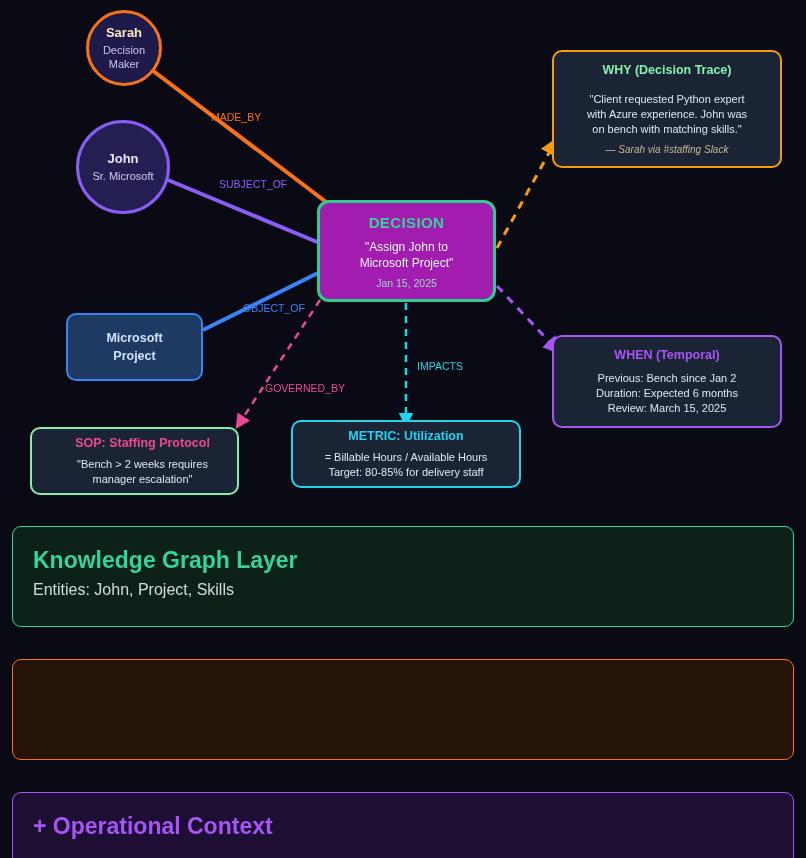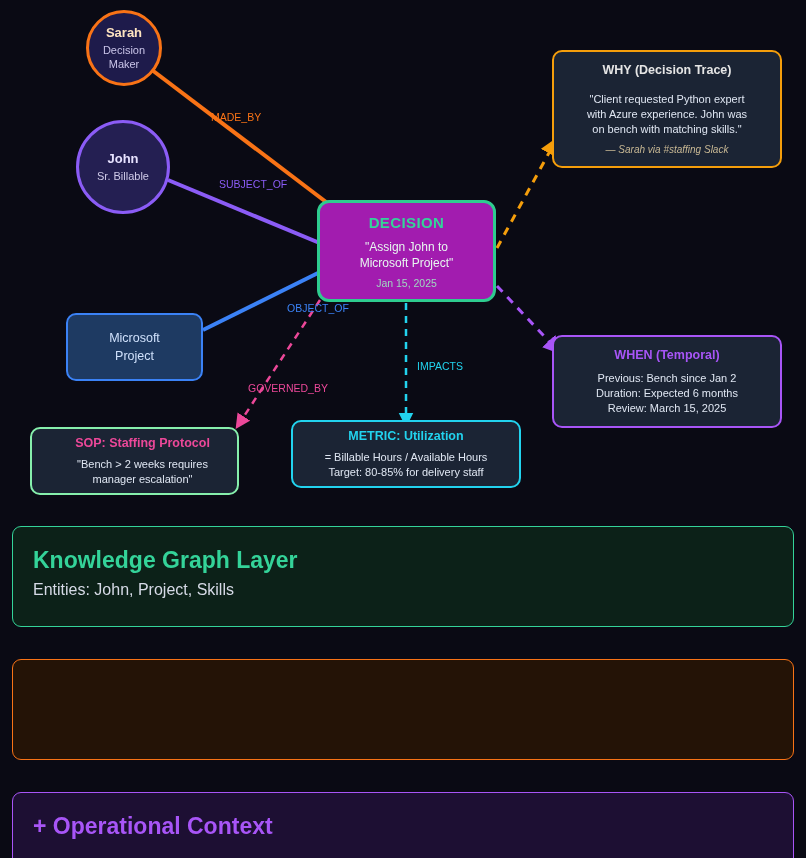--- a/index.html
+++ b/index.html
@@ -35,21 +35,21 @@
     background: #241f52; border: 3px solid #8b5cf6;
   }
   #node-john .n-title { color: #e7e2ff; }
   #node-john .n-sub   { color: #cfcae8; }
 
   
   #node-project {
     left: 66px; top: 313px; width: 137px; height: 68px;
     background: #1e3a62; border: 2px solid #3b82f6; border-radius: 10px;
   }
-  #node-project .n-title { color: #cfe0fb; font-weight: normal;
+  #node-project .n-title { color: #cfe0fb; font-weight: bold;
                            font-size: 12.5px; line-height: 18px; }
 
   
   #node-decision {
     left: 317px; top: 200px; width: 179px; height: 102px;
     background: #a21caf; border: 3px solid #2ecc8f; border-radius: 12px;
   }
   #node-decision .d-title { color: #34d399; font-weight: bold;
                             font-size: 15px; letter-spacing: .4px; }
   #node-decision .d-quote { color: #e7f6ef; font-size: 12px;
@@ -59,41 +59,41 @@
   
   .ctx { position: absolute; border-radius: 10px; background: #1b2434;
          display: flex; flex-direction: column; align-items: center;
          justify-content: center; text-align: center; }
   .ctx .c-title { font-weight: bold; font-size: 12.5px; }
   .ctx .c-line  { color: #dfe6f2; font-size: 11px; line-height: 15px; }
   .ctx .c-attr  { font-size: 10px; margin-top: 7px; font-style: italic; }
 
   #ctx-why  { left: 552px; top: 50px; width: 230px; height: 118px;
               border: 2px solid #f59e0b; }
-  #ctx-why .c-title { color: #e5e5e5; margin-bottom: 15px; }
+  #ctx-why .c-title { color: #86efac; margin-bottom: 15px; }
   #ctx-why .c-attr  { color: #c8b894; }
 
   #ctx-when { left: 552px; top: 335px; width: 230px; height: 93px;
               border: 2px solid #a855f7; }
   #ctx-when .c-title { color: #a855f7; margin-bottom: 9px; }
 
   #ctx-sop  { left: 30px; top: 427px; width: 209px; height: 68px;
               border: 2px solid #86efac; padding-left: 16px; }
   #ctx-sop .c-title { color: #ec4899; margin-bottom: 7px; }
 
   #ctx-metric { left: 291px; top: 420px; width: 230px; height: 68px;
                 border: 2px solid #22d3ee; }
   #ctx-metric .c-title { color: #22d3ee; margin-bottom: 7px; }
 
   
   .edge-label { position: absolute; font-size: 10.5px; white-space: nowrap; }
   #lbl-made-by    { left: 211px; top: 111px; color: #f97316; }
   #lbl-subject-of { left: 219px; top: 178px; color: #8b5cf6; }
-  #lbl-object-of  { left: 243px; top: 302px; color: #3b82f6; margin-left: 44px; }
-  #lbl-governed   { left: 248px; top: 382px; color: #ec4899; }
+  #lbl-object-of  { left: 243px; top: 302px; color: #3b82f6; }
+  #lbl-governed   { left: 265px; top: 382px; color: #ec4899; }
   #lbl-impacts    { left: 417px; top: 360px; color: #22d3ee; }
 
   
   #legend { position: absolute; left: 12px; top: 526px; width: 782px; }
   .layer { border-radius: 9px; padding: 18px 20px; margin-bottom: 32px; }
   .layer .l-title { font-size: 23px; font-weight: bold; line-height: 30px; }
   .layer .l-sub   { font-size: 16px; color: #d6dae6; line-height: 24px; margin-top: 3px; }
 
   #layer-kg  { background: #0c2118; border: 1px solid #34d399; height: 101px; }
   #layer-kg .l-title { color: #34d399; }
@@ -136,21 +136,21 @@
       <line x1="406" y1="303" x2="406" y2="425" stroke="#22d3ee" stroke-width="2.5" stroke-dasharray="7,6" marker-end="url(#ah-cyan)"></line>
     </svg>
 
     <div class="node circle" id="node-sarah">
       <div class="n-title">Sarah</div>
       <div class="n-sub">Decision Maker</div>
     </div>
 
     <div class="node circle" id="node-john">
       <div class="n-title">John</div>
-      <div class="n-sub">Sr. Billable</div>
+      <div class="n-sub">Sr. Microsoft</div>
     </div>
 
     <div class="node" id="node-project">
       <div class="n-title">Microsoft</div>
       <div class="n-title">Project</div>
     </div>
 
     <div class="node" id="node-decision">
       <div class="d-title">DECISION</div>
       <div class="d-quote">"Assign John to</div>

